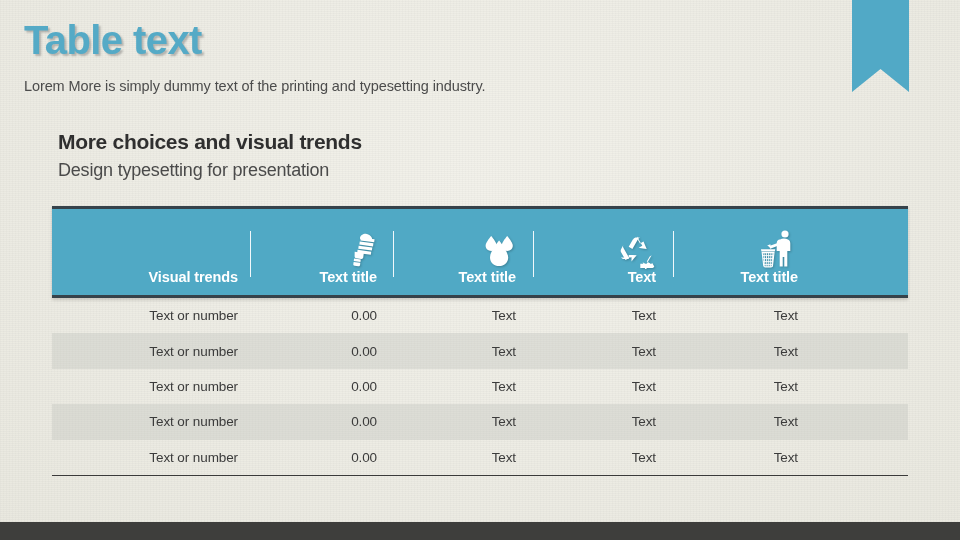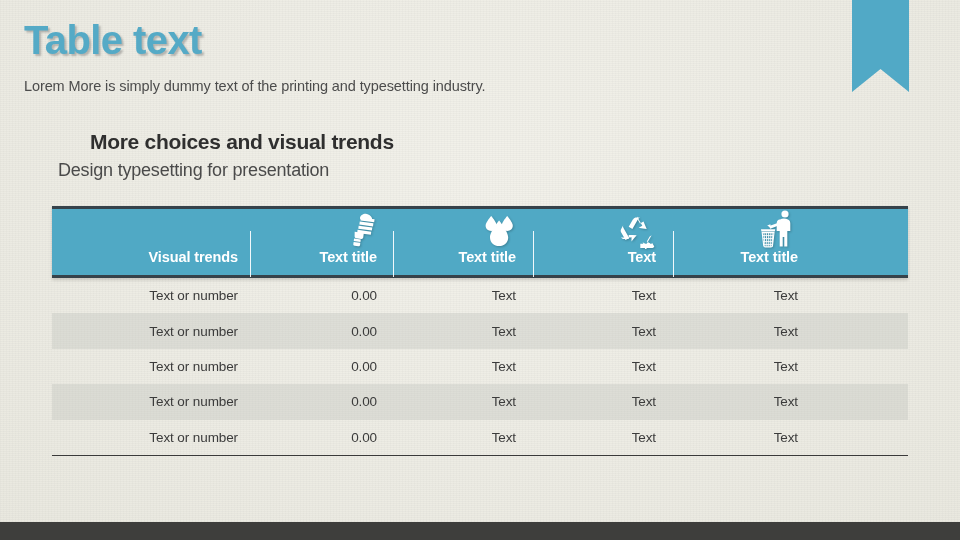--- a/index.html
+++ b/index.html
@@ -63,42 +63,41 @@
 
   
   .section-title {
     position: absolute;
     left: 58px;
     top: 130px;
     font-size: 21px;
     font-weight: bold;
     color: #2f2f2f;
     letter-spacing: -0.3px;
-    margin-left: 32px;
   }
   .section-subtitle {
     position: absolute;
     left: 58px;
     top: 160px;
     font-size: 18px;
     color: #4a4a4a;
     letter-spacing: -0.2px;
   }
 
   
   .table-wrap {
     position: absolute;
     left: 52px;
     top: 206px;
     width: 856px;
   }
 
   .thead {
     position: relative;
-    height: 72px;
+    height: 92px;
     background: #50a9c5;
     border-top: 3px solid #36424a;
     border-bottom: 3px solid #36424a;
     box-sizing: border-box;
     box-shadow: 0 2px 3px rgba(0,0,0,0.16);
   }
   .thead-inner {
     position: absolute;
     inset: 0;
     display: flex;

